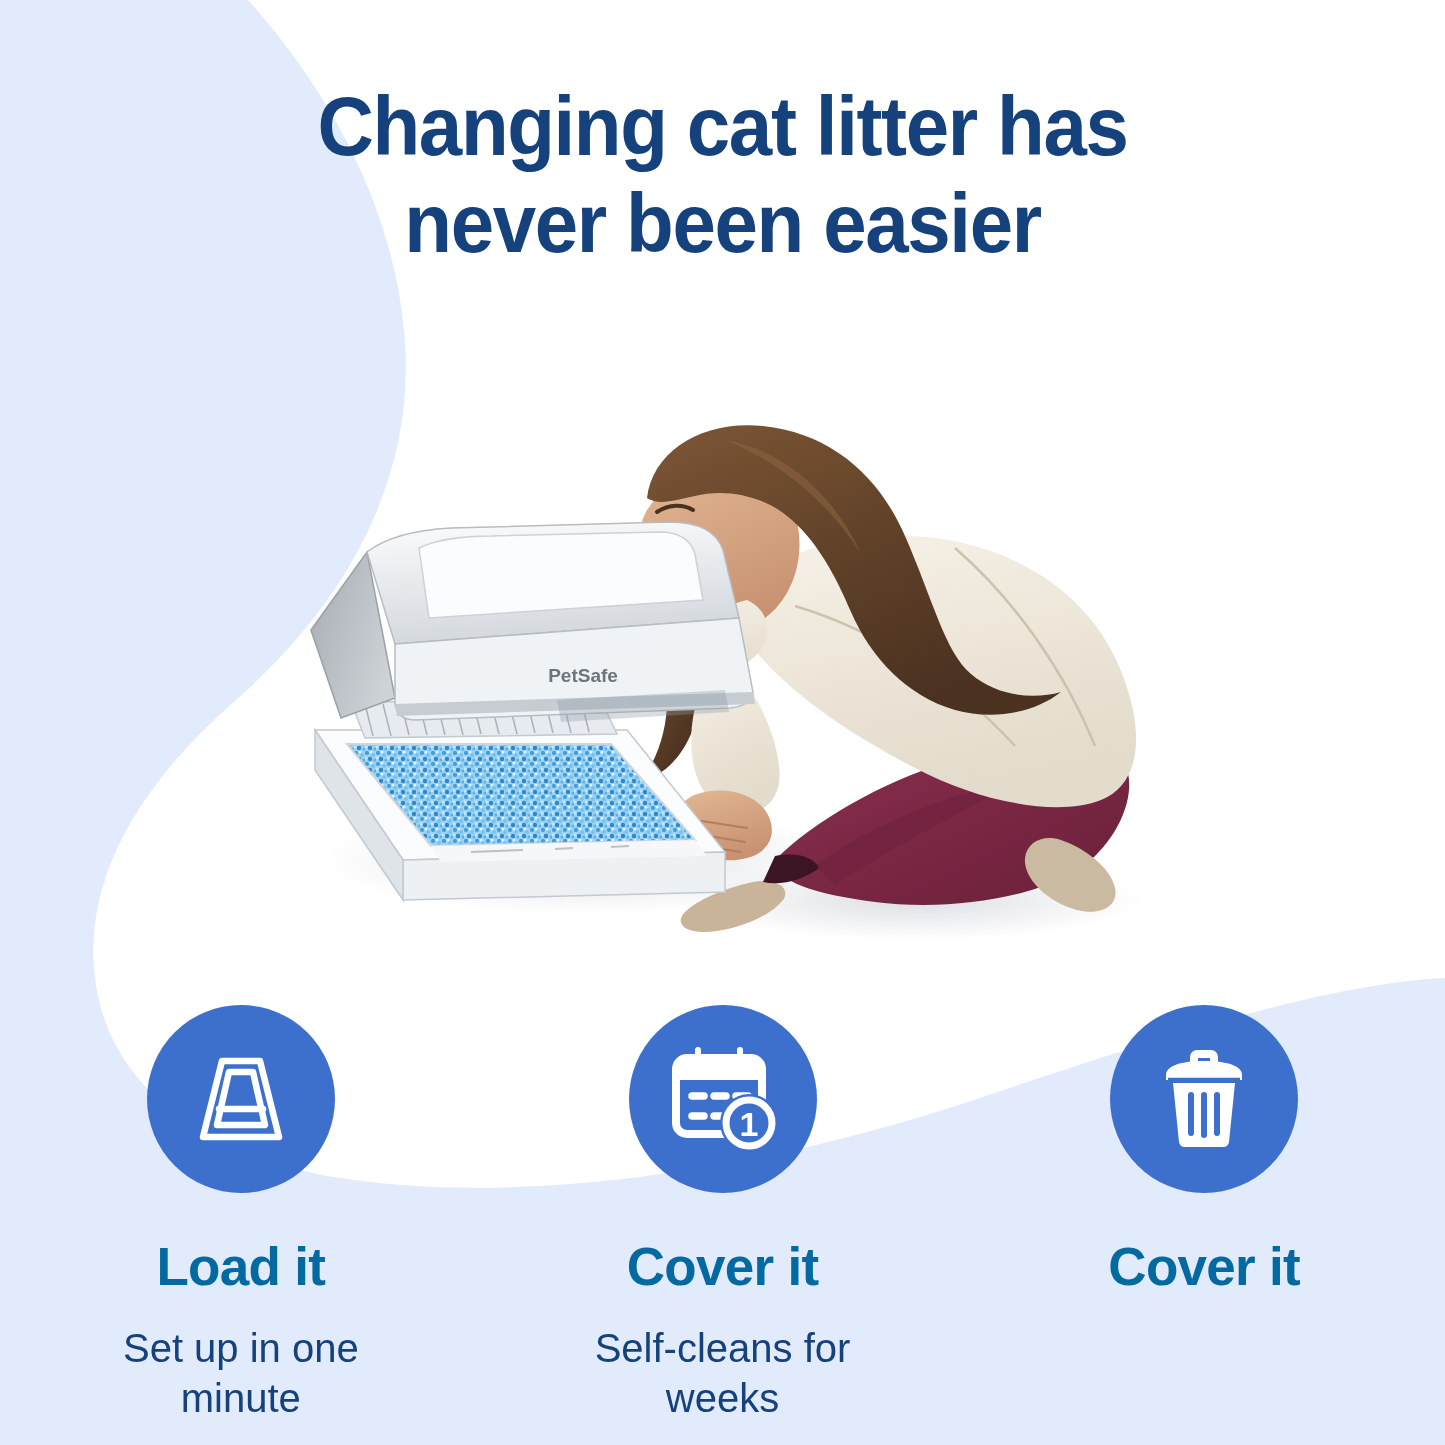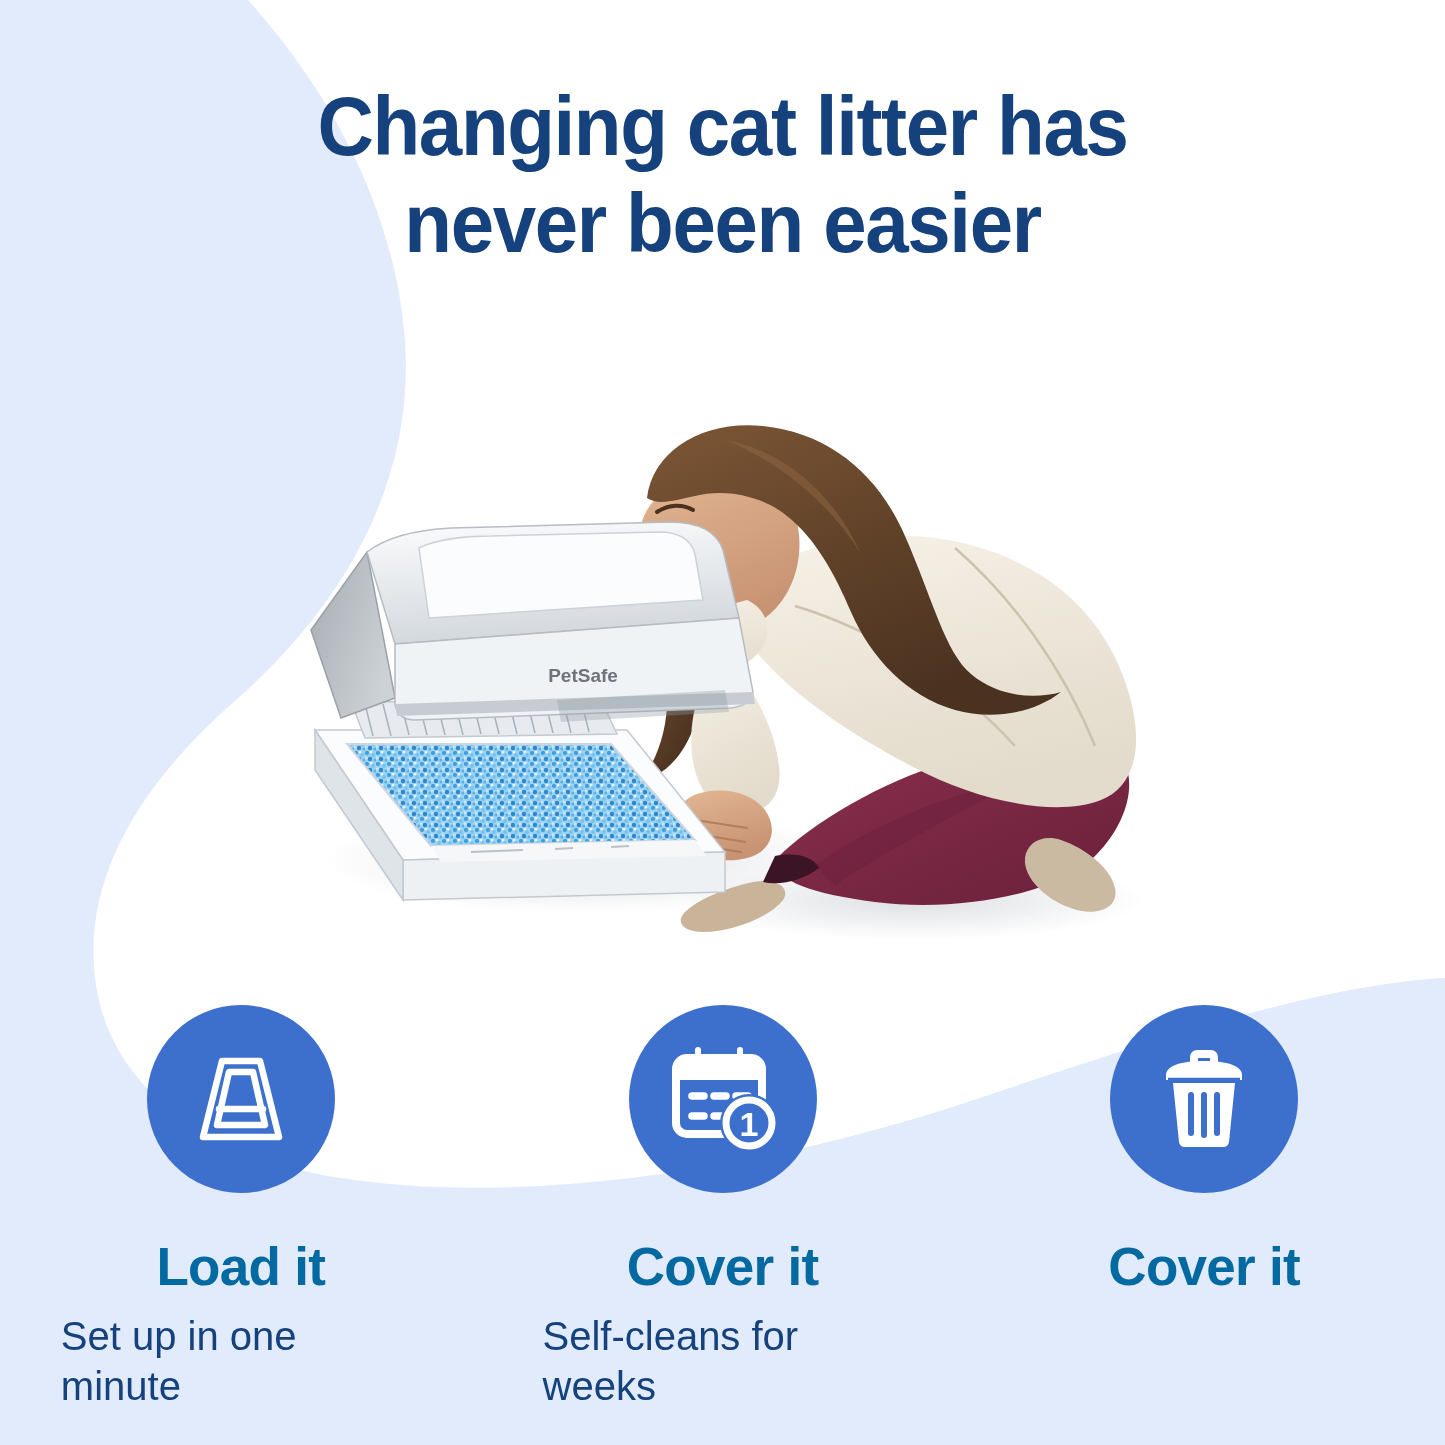--- a/index.html
+++ b/index.html
@@ -54,24 +54,24 @@
     display:flex; align-items:center; justify-content:center;
     flex:none;
   }
   .feature-title {
     margin-top:46px;
     font-size:53px; font-weight:700;
     color:#0369a1; letter-spacing:-0.7px;
     line-height:1.05; text-align:center;
   }
   .feature-desc {
-    margin-top:16px;
+    margin-top:28px;
     font-size:40px; font-weight:400;
     color:#15417c; line-height:1.26;
-    max-width:360px;
+    text-align:center; max-width:360px;
   }
 </style>
 </head>
 <body>
 
 <svg id="bg-layer" width="1445" height="1445" viewBox="0 0 1445 1445">
   <rect x="0" y="0" width="1445" height="1445" fill="#e1ebfb"></rect>
 
   <path fill="#ffffff" d="M 1445,0 L 248,0
            C 330,92 392,205 404,330

